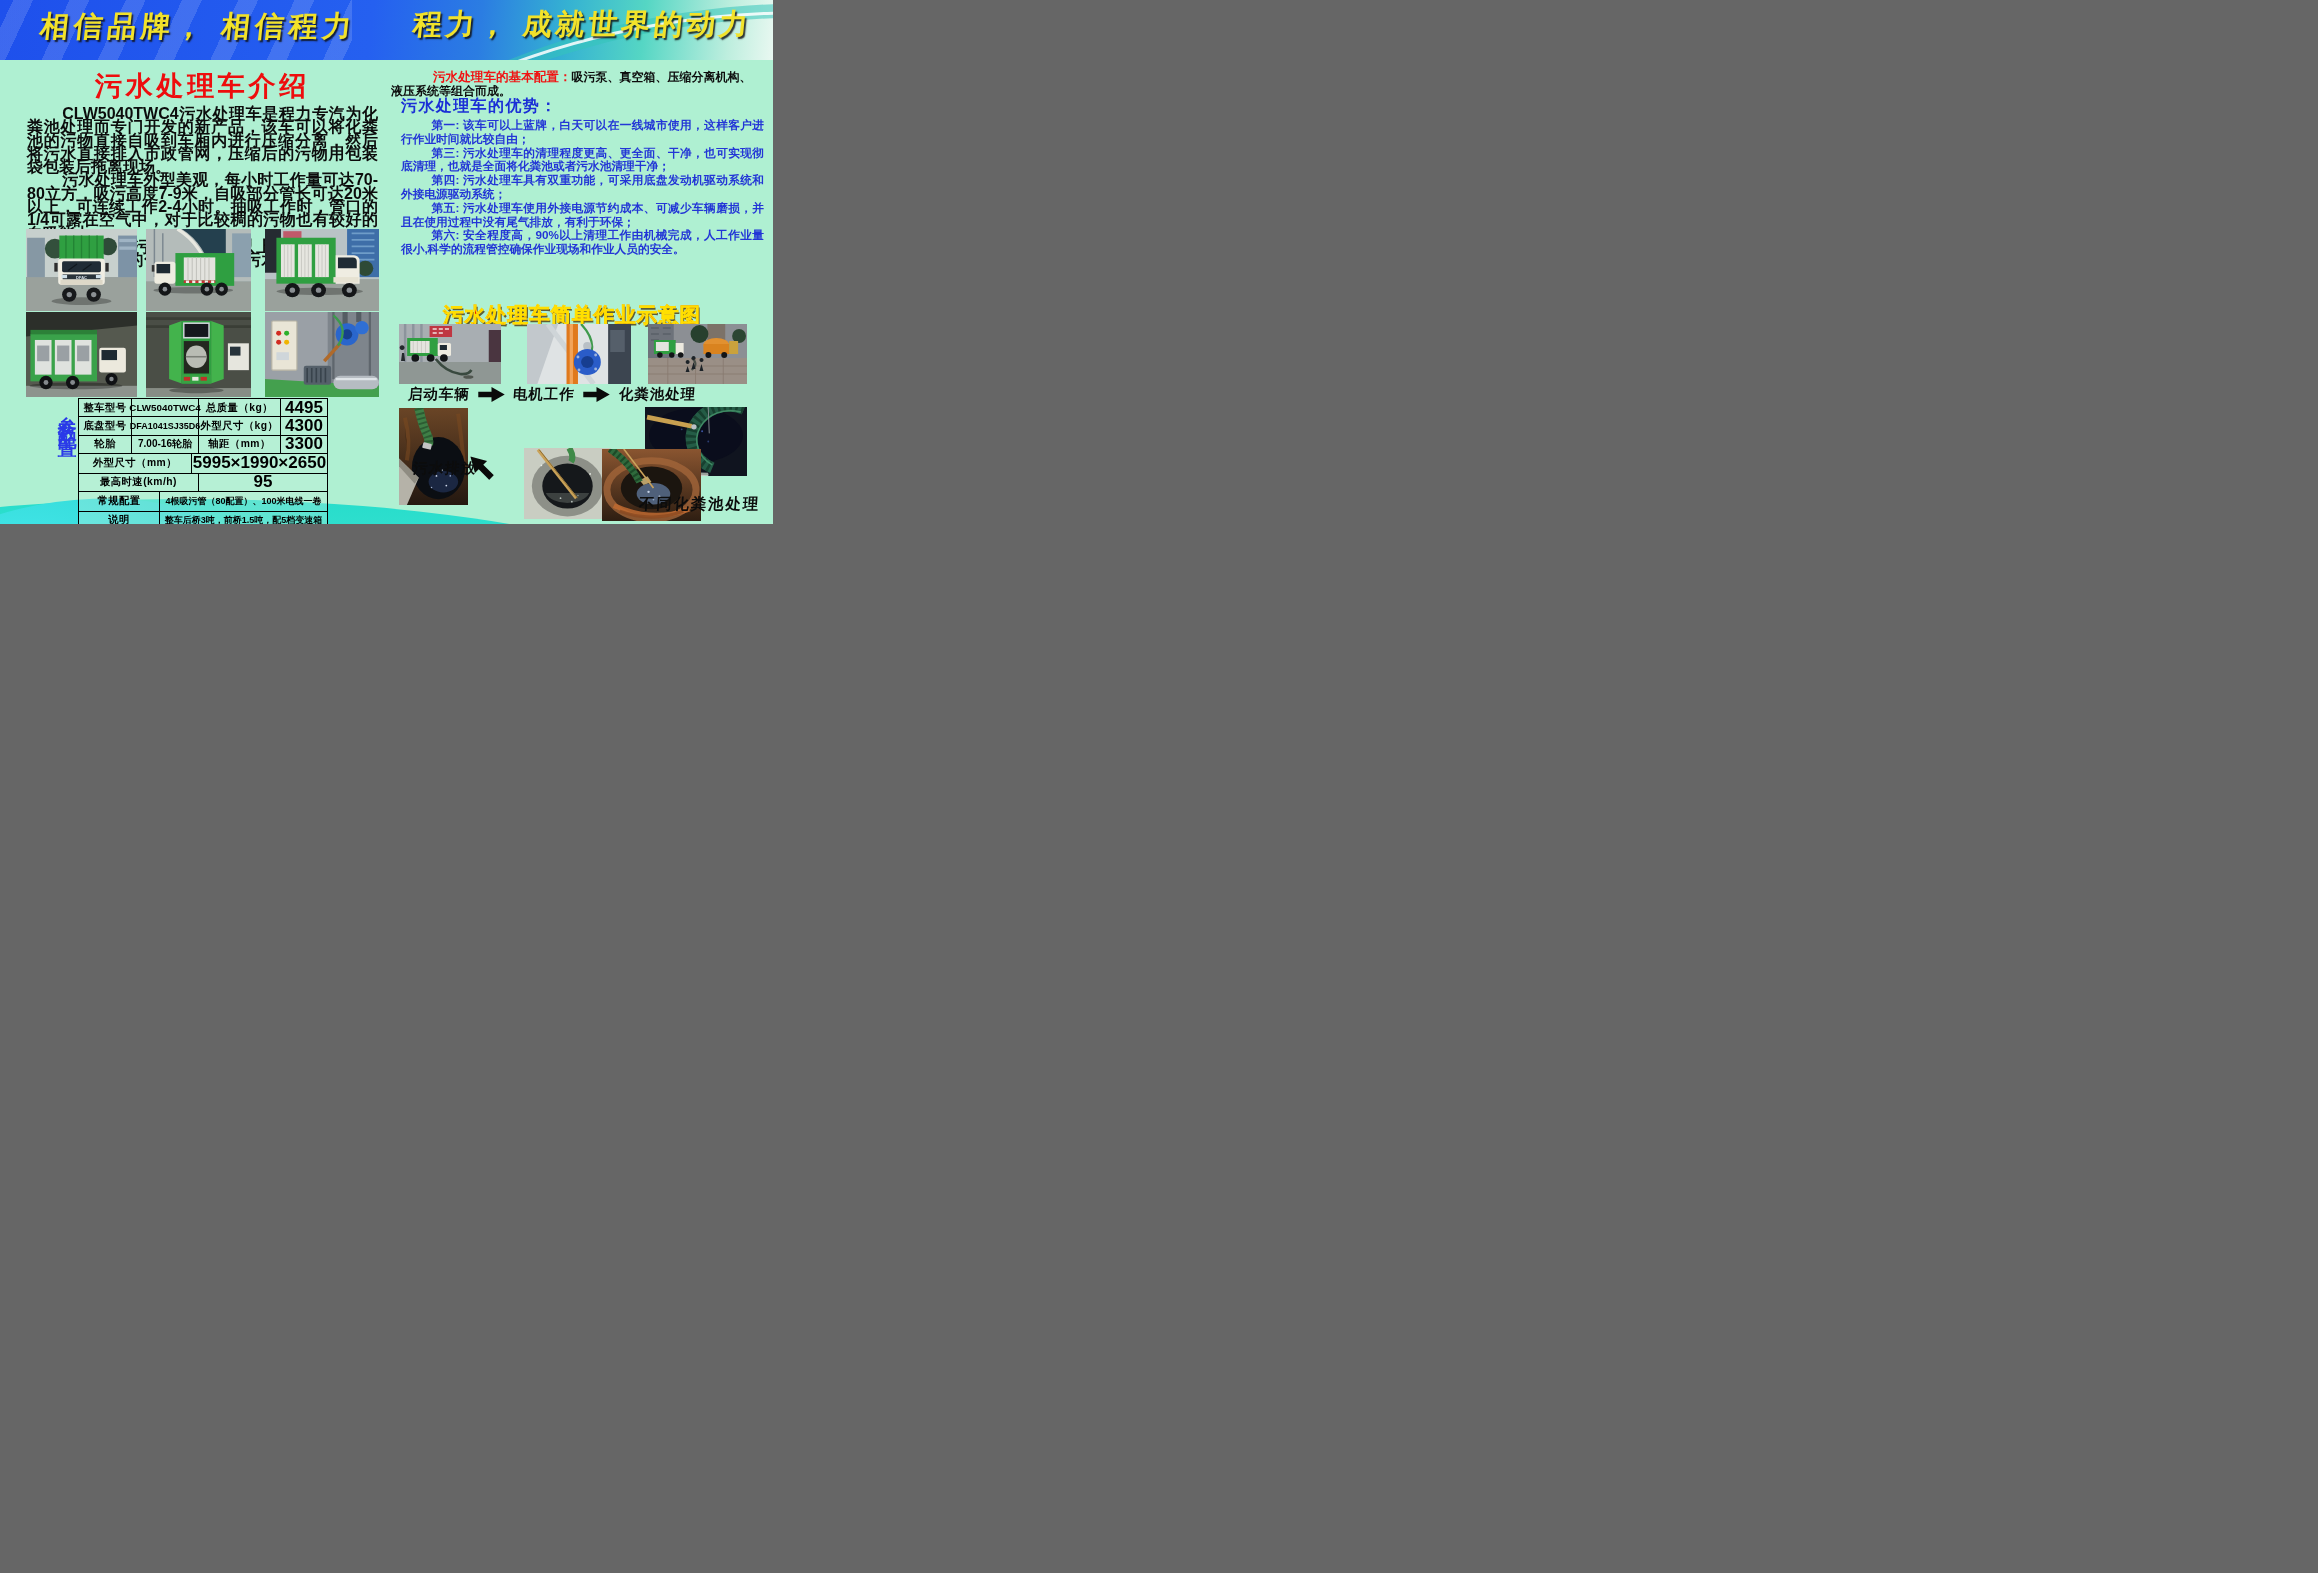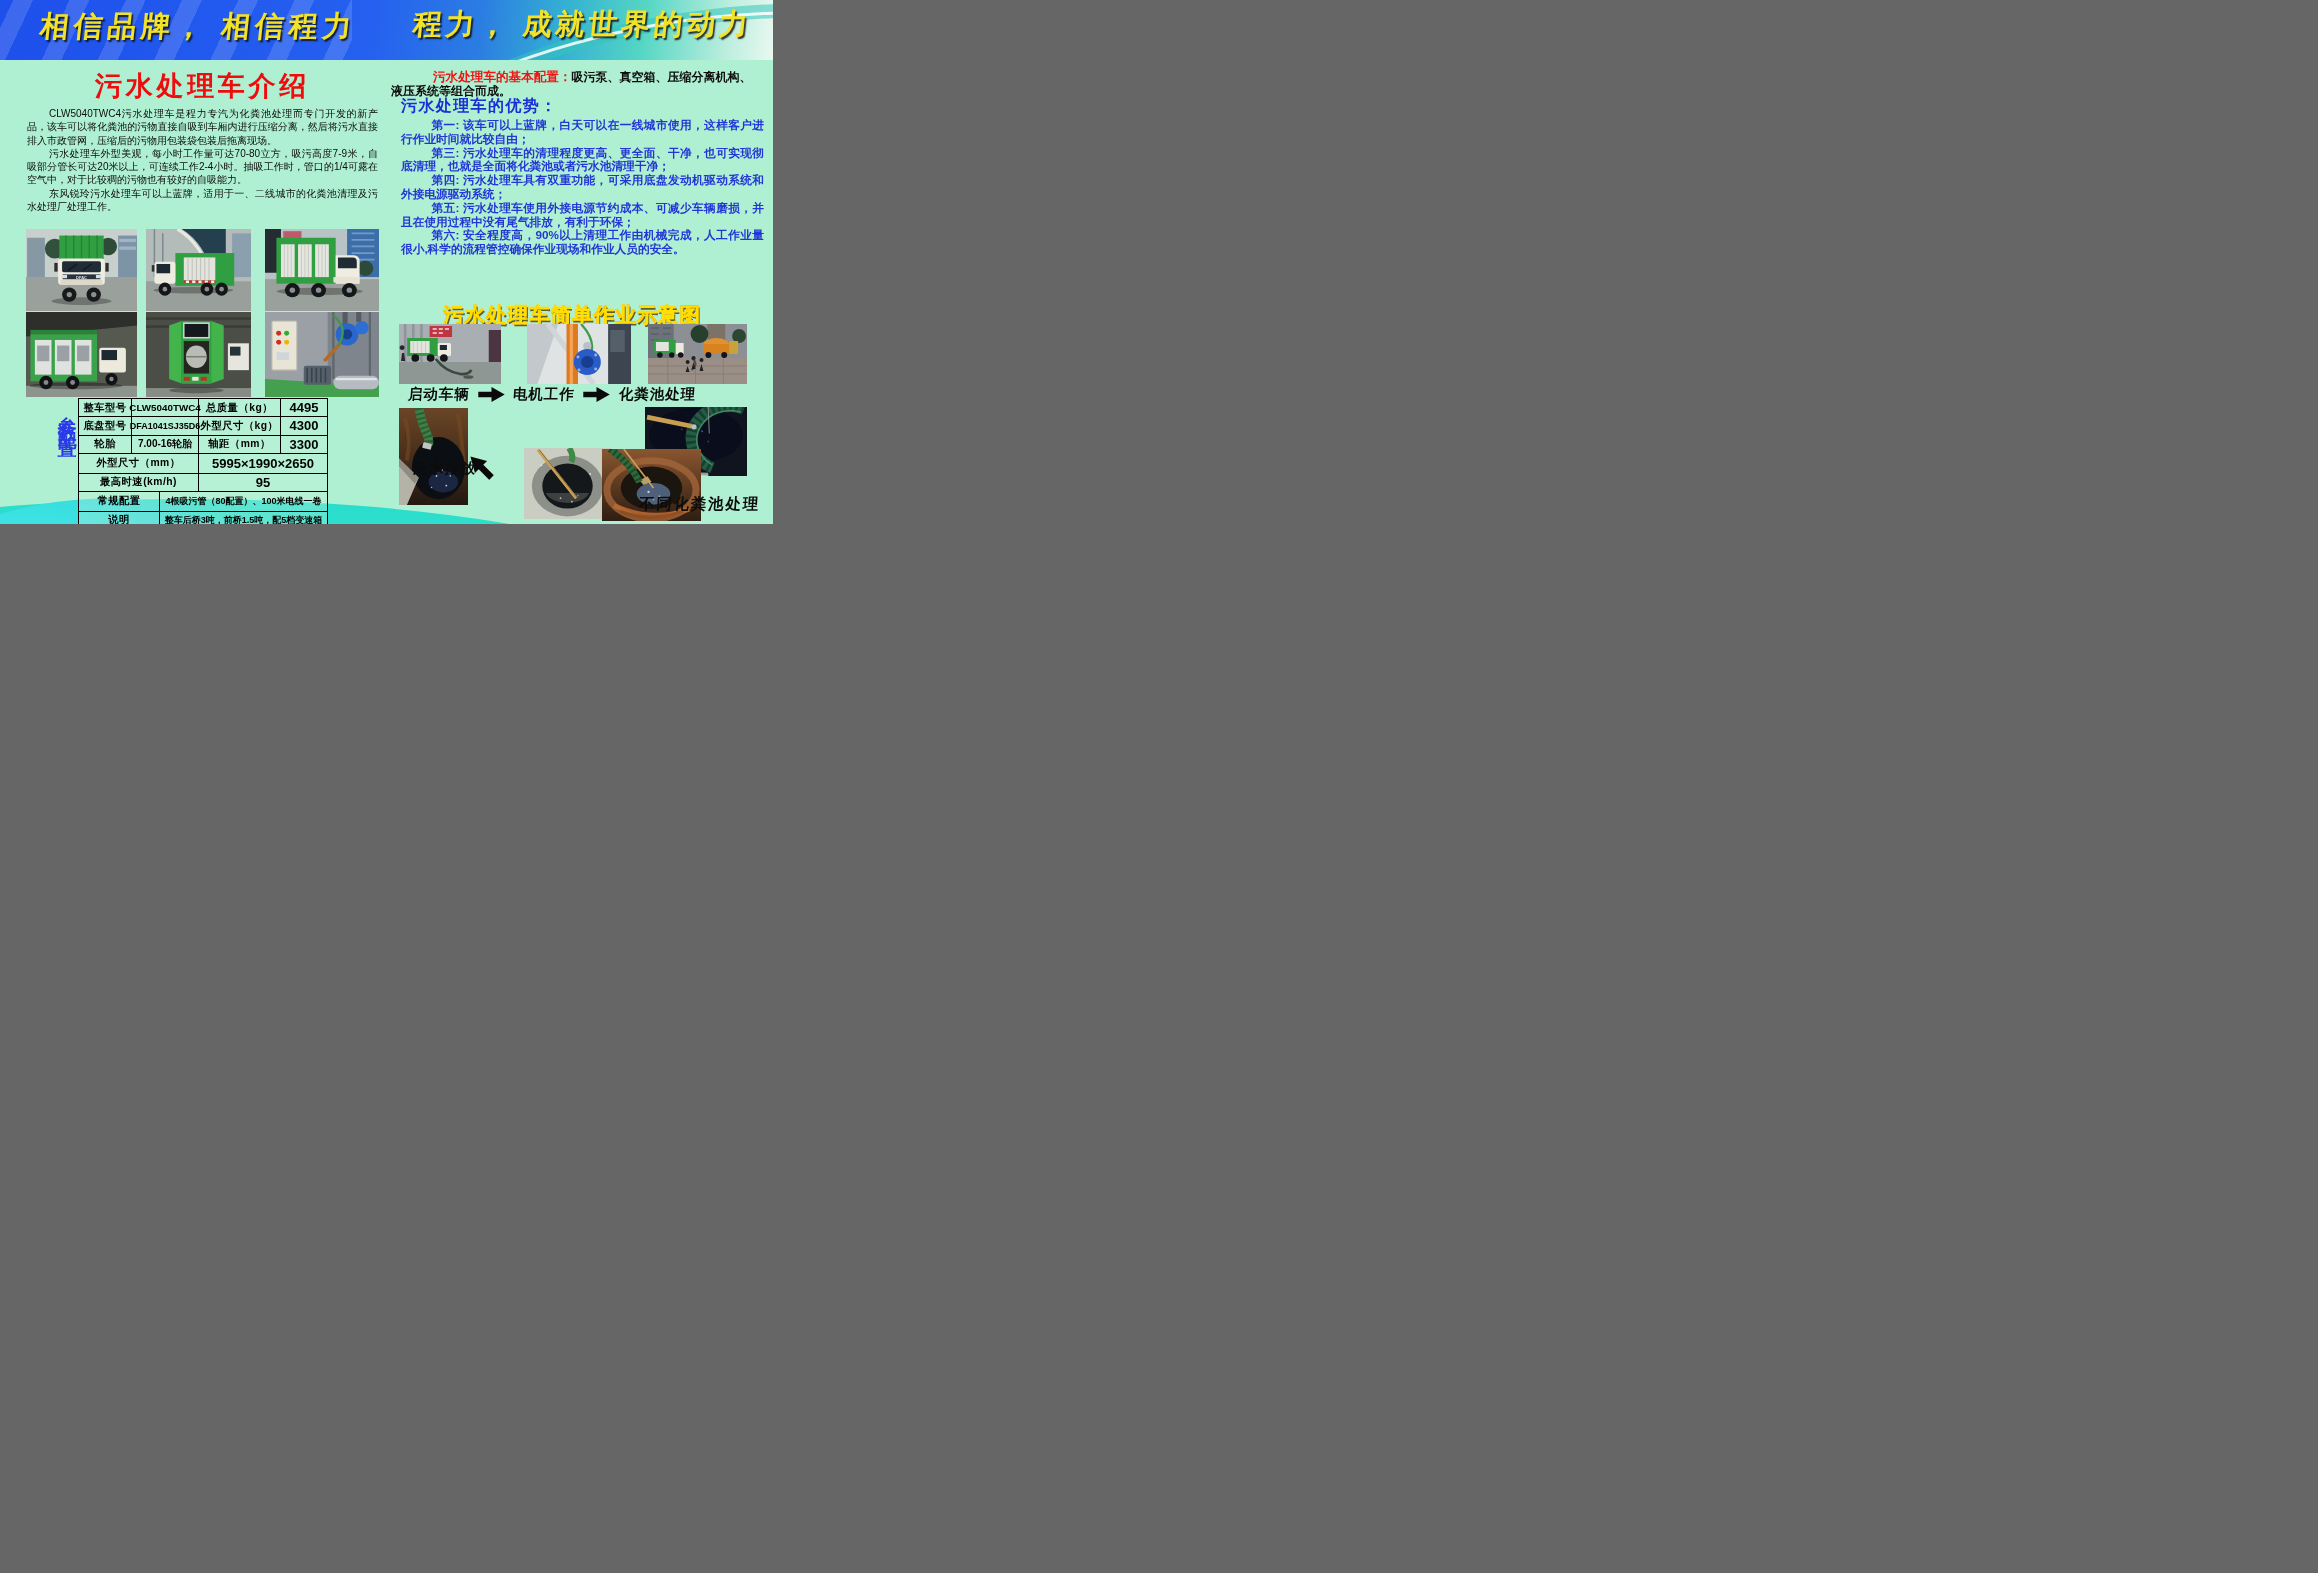--- a/index.html
+++ b/index.html
@@ -42,21 +42,21 @@
     z-index:0;transform:rotate(-8deg);
   }
   
   .intro-title{
     position:absolute;left:27px;top:68px;width:351px;text-align:center;
     color:#ee0d0d;font-size:27px;font-weight:900;letter-spacing:3.7px;
     font-family:"Liberation Serif","DejaVu Serif",serif;z-index:2;
   }
   .intro-text{
     position:absolute;left:27px;top:107px;width:351px;z-index:2;
-    color:#0c0c0c;font-size:10px;line-height:13.3px;font-weight:400;
+    color:#0c0c0c;font-size:16px;line-height:13.3px;font-weight:700;
     text-align:justify;
   }
   .intro-text p{margin:0;text-indent:2.2em;}
   
   .ph{position:absolute;overflow:hidden;background:#9aa;z-index:2;}
   .ph svg{display:block;width:100%;height:100%;}
   
   .side-label{
     position:absolute;left:54px;top:401px;height:120px;z-index:2;
     writing-mode:vertical-rl;text-orientation:upright;
@@ -70,21 +70,21 @@
   }
   .trow{display:flex;border-bottom:1.4px solid #000;}
   .trow:last-child{border-bottom:none;}
   .tc{
     box-sizing:border-box;border-right:1.4px solid #000;
     display:flex;align-items:center;justify-content:center;text-align:center;
     color:#000;font-weight:900;padding:0.5px 0.9px;
   }
   .tc:last-child{border-right:none;}
   .tc.lbl{font-size:10.3px;letter-spacing:0.5px;}
-  .tc.val{font-size:13px;}
+  .tc.val{font-size:17px;}
   .tc.small{font-size:9px;}
   .h37{height:17.3px;} .h40{height:18.7px;}
   .w1{width:53px;} .w2{width:67px;} .w3{width:82px;} .w4{flex:1;}
   .wa{width:120px;} .wb{flex:1;}
   .wc{width:81px;} .wd{flex:1;}
   
   .basic-config{
     position:absolute;left:391px;top:70px;width:363px;z-index:2;
     font-size:12px;line-height:14px;font-weight:800;color:#0d0d0d;text-indent:3.5em;
   }

